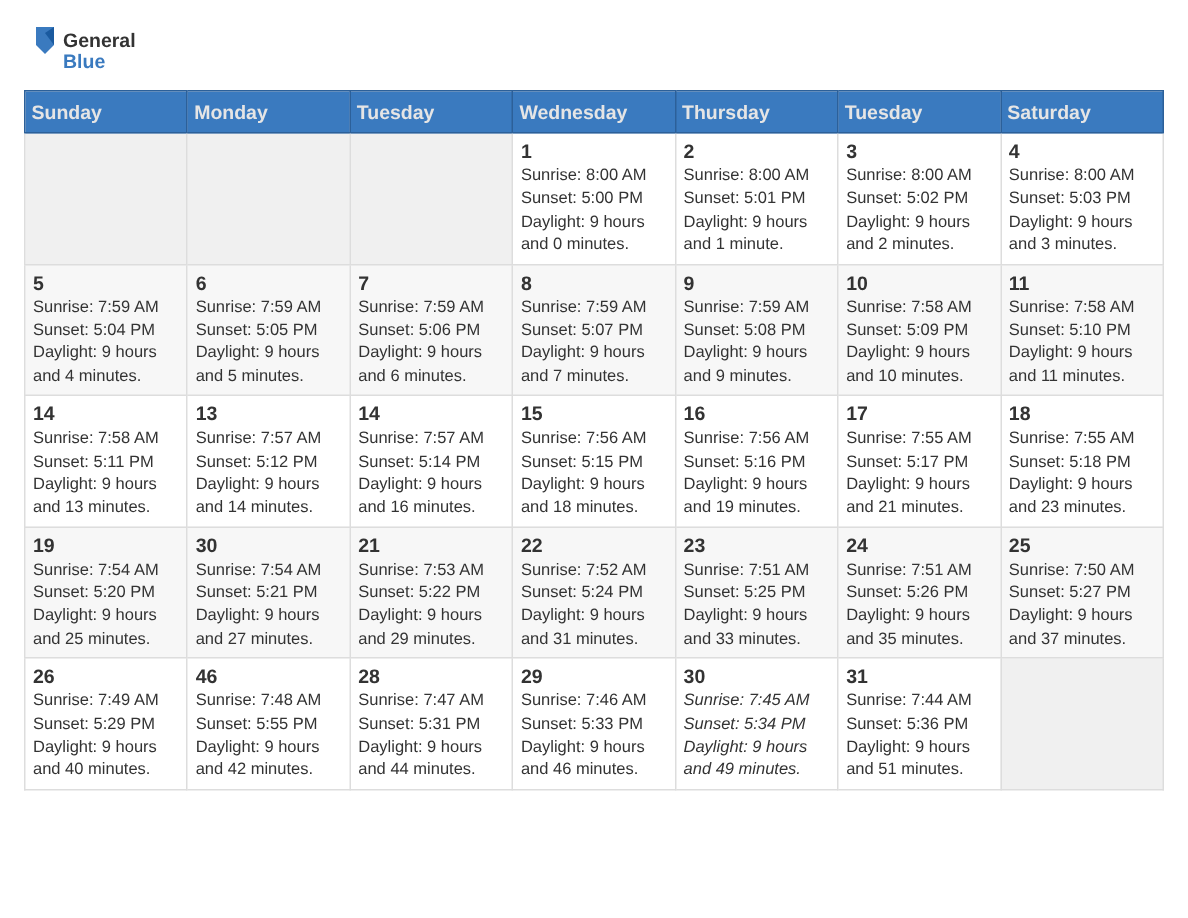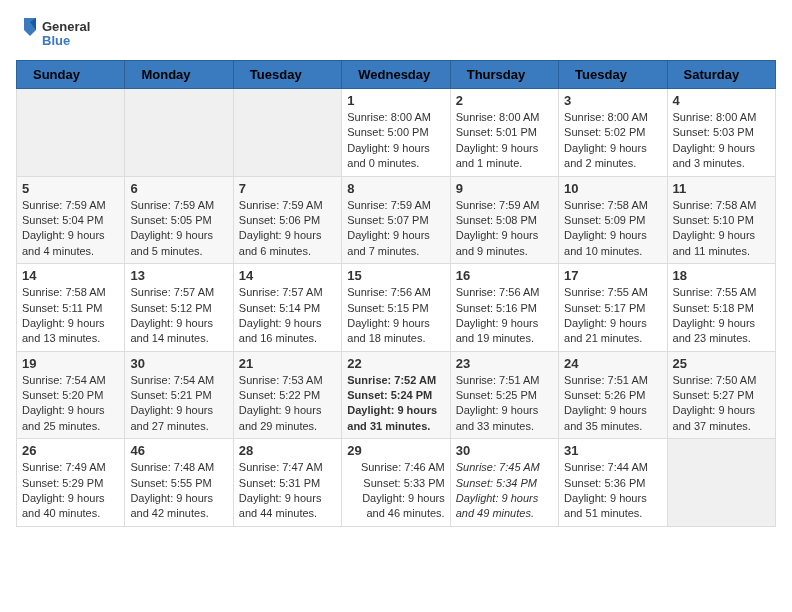--- a/index.html
+++ b/index.html
@@ -34,24 +34,24 @@
       font-size: 15px;
       color: #444;
     }
     .calendar {
       width: 100%;
       border-collapse: collapse;
       border: 1px solid #ccc;
     }
     .calendar th {
       background-color: #3a7abf;
-      color: #000000;
+      color: #e5e5e5;
       font-size: 13px;
       font-weight: bold;
-      padding: 6px 16px;
+      padding: 6px 4px;
       text-align: left;
       border: 1px solid #2c6099;
     }
     .calendar td {
       border: 1px solid #ddd;
       vertical-align: top;
       padding: 4px 5px;
       width: 108px;
       min-height: 80px;
       font-size: 11px;
@@ -259,21 +259,21 @@
         </td>
         <td>
           <span class="day-number">21</span>
           <div class="day-info" style="white-space: pre-line;">Sunrise: 7:53 AM
 Sunset: 5:22 PM
 Daylight: 9 hours
 and 29 minutes.</div>
         </td>
         <td>
           <span class="day-number">22</span>
-          <div class="day-info" style="white-space: pre-line; font-weight: bold;">Sunrise: 7:52 AM
+          <div class="day-info" style="white-space: pre-line;">Sunrise: 7:52 AM
 Sunset: 5:24 PM
 Daylight: 9 hours
 and 31 minutes.</div>
         </td>
         <td>
           <span class="day-number">23</span>
           <div class="day-info" style="white-space: pre-line;">Sunrise: 7:51 AM
 Sunset: 5:25 PM
 Daylight: 9 hours
 and 33 minutes.</div>
@@ -310,21 +310,21 @@
         </td>
         <td>
           <span class="day-number">28</span>
           <div class="day-info" style="white-space: pre-line;">Sunrise: 7:47 AM
 Sunset: 5:31 PM
 Daylight: 9 hours
 and 44 minutes.</div>
         </td>
         <td>
           <span class="day-number">29</span>
-          <div class="day-info" style="white-space: pre-line; text-align: right;">Sunrise: 7:46 AM
+          <div class="day-info" style="white-space: pre-line;">Sunrise: 7:46 AM
 Sunset: 5:33 PM
 Daylight: 9 hours
 and 46 minutes.</div>
         </td>
         <td>
           <span class="day-number">30</span>
           <div class="day-info" style="white-space: pre-line; font-style: italic;">Sunrise: 7:45 AM
 Sunset: 5:34 PM
 Daylight: 9 hours
 and 49 minutes.</div>

